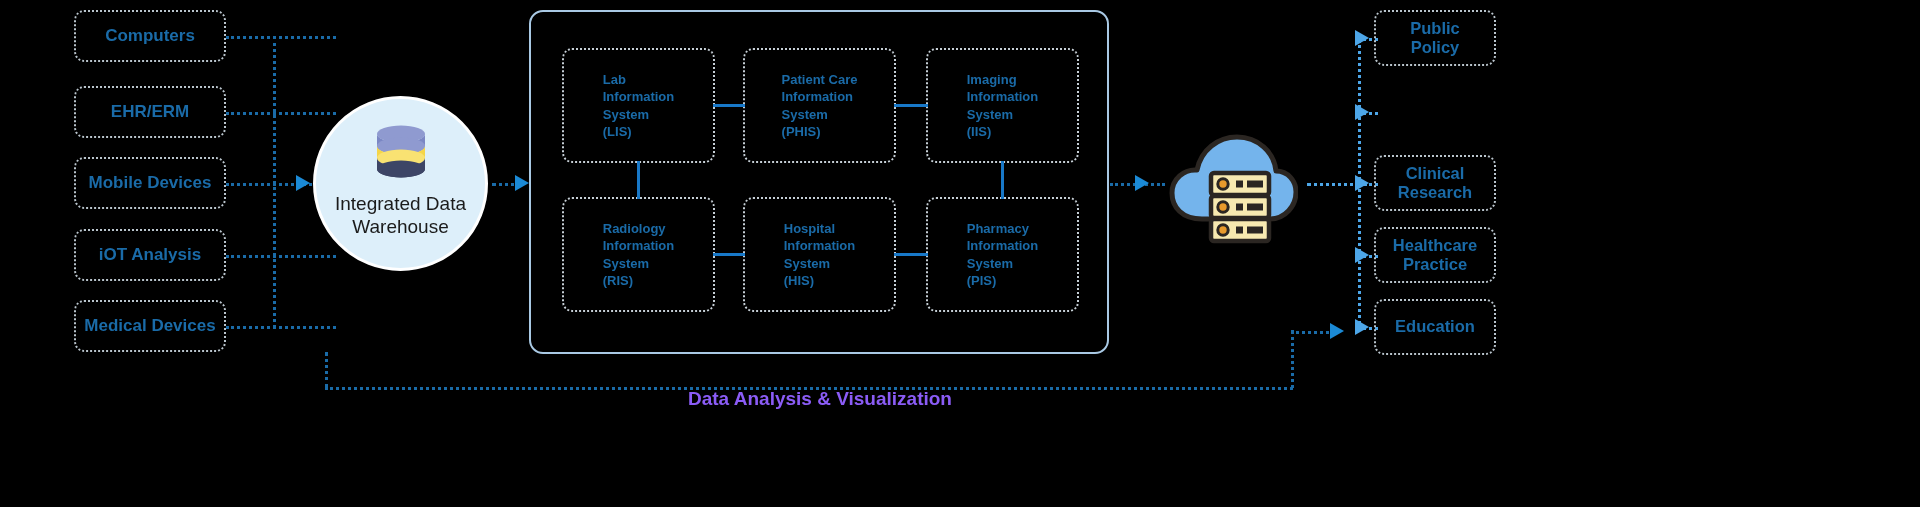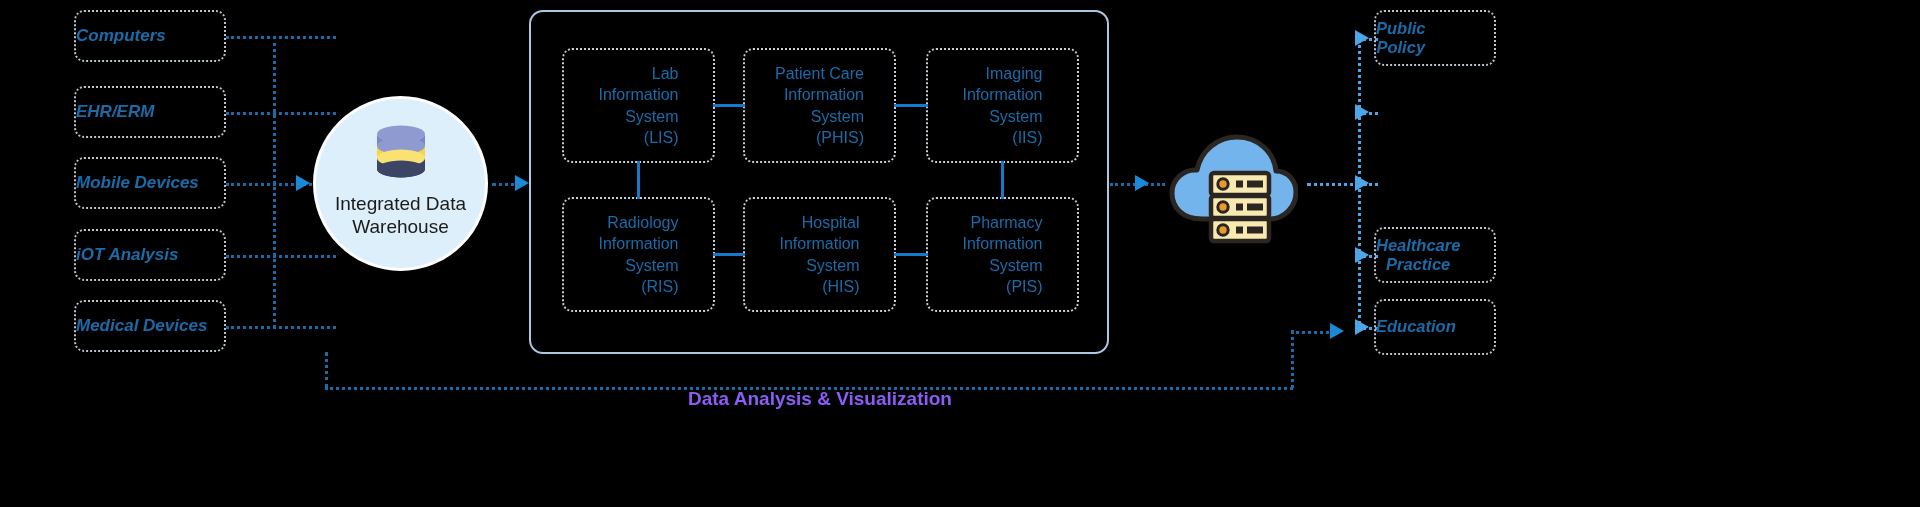--- a/index.html
+++ b/index.html
@@ -7,49 +7,48 @@
     font-family:"Liberation Sans", sans-serif;
     width:1920px;height:507px;overflow:hidden;position:relative;
   }
   #stage{position:absolute;left:0;top:0;width:1920px;height:507px;background:#000;}
 
   
   .node{
     position:absolute;
     border:2px dotted #b9c4cc;
     border-radius:10px;
-    display:flex;align-items:center;
+    display:flex;align-items:center;justify-content:center;
     text-align:center;
     color:#1a6ba8;
     font-weight:bold;
     font-size:17px;
     line-height:1.18;
     box-sizing:border-box;
     background:transparent;
-    font-style:italic;
   }
   .node.right{font-size:16.5px;}
 
   
   .outer-panel{
     position:absolute;
     left:529px;top:10px;width:580px;height:344px;
     border:2px solid #a9c9e4;
     border-radius:14px;
     box-sizing:border-box;
     background:transparent;
   }
   
   .sysbox{
     position:absolute;
     border:2.5px dotted #c6cfd6;
     border-radius:10px;
     box-sizing:border-box;
-    display:flex;align-items:center;justify-content:center;text-align:right;
-    color:#1a6ba8;font-weight:normal;font-size:16px;line-height:1.33;
+    display:flex;align-items:center;justify-content:center;text-align:left;
+    color:#1a6ba8;font-weight:bold;font-size:13px;line-height:1.33;
   }
 
   
   .circle{
     position:absolute;left:313px;top:96px;width:175px;height:175px;
     border-radius:50%;
     background:#ddeffa;
     border:3px solid #ffffff;
     box-sizing:border-box;
     display:flex;flex-direction:column;align-items:center;justify-content:flex-start;
@@ -227,20 +226,26 @@
   <div class="arrow lite" style="left:1355px;top:175px;"></div>
   <div class="arrow lite" style="left:1355px;top:247px;"></div>
   <div class="arrow lite" style="left:1355px;top:319px;"></div>
 
   <div class="node right" style="left:1374px;top:10px;width:122px;height:56px;">
     <div>
       <div>Public</div>
       <div>Policy</div>
     </div>
   </div>
+  <div class="node right" style="left:1374px;top:155px;width:122px;height:56px;">
+    <div>
+      <div>Clinical</div>
+      <div>Research</div>
+    </div>
+  </div>
   <div class="node right" style="left:1374px;top:227px;width:122px;height:56px;">
     <div>
       <div>Healthcare</div>
       <div>Practice</div>
     </div>
   </div>
   <div class="node right" style="left:1374px;top:299px;width:122px;height:56px;">
     <div>
       <div>Education</div>
     </div>

